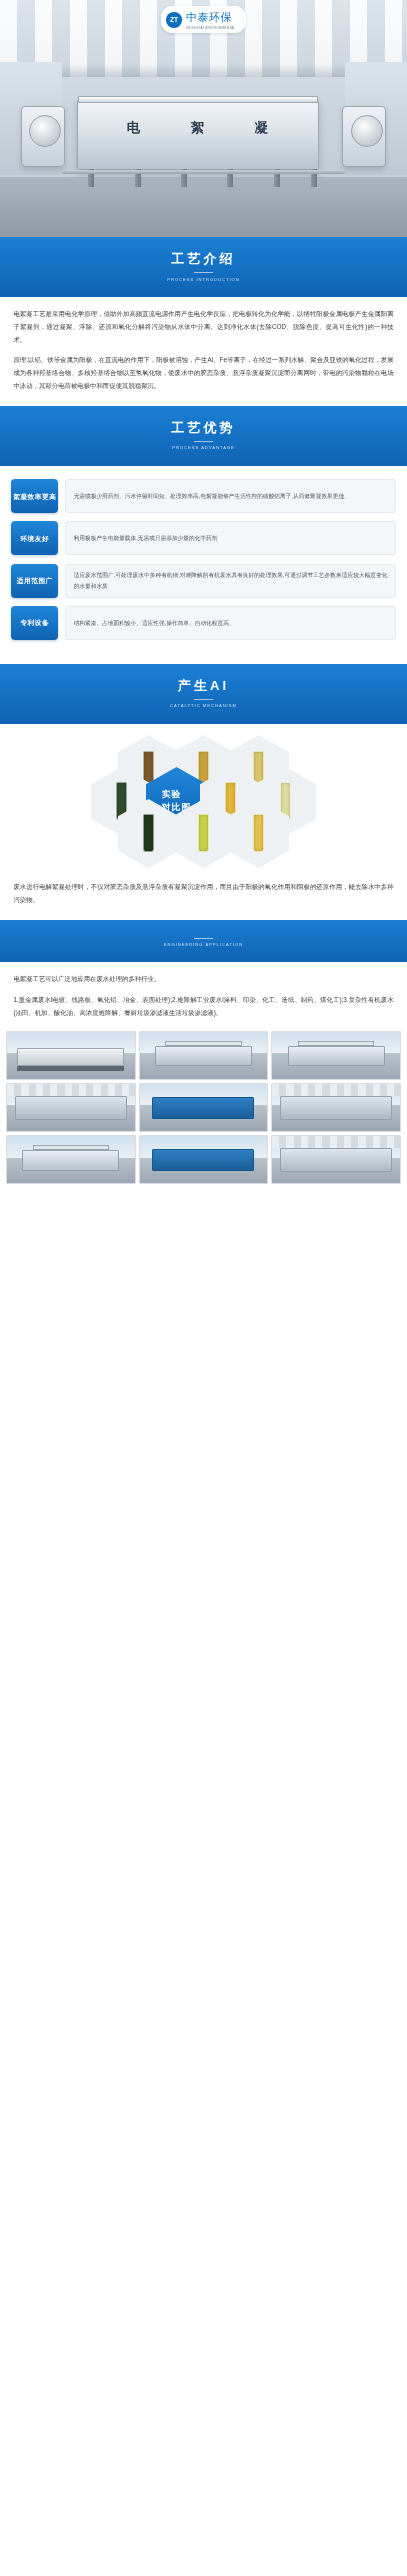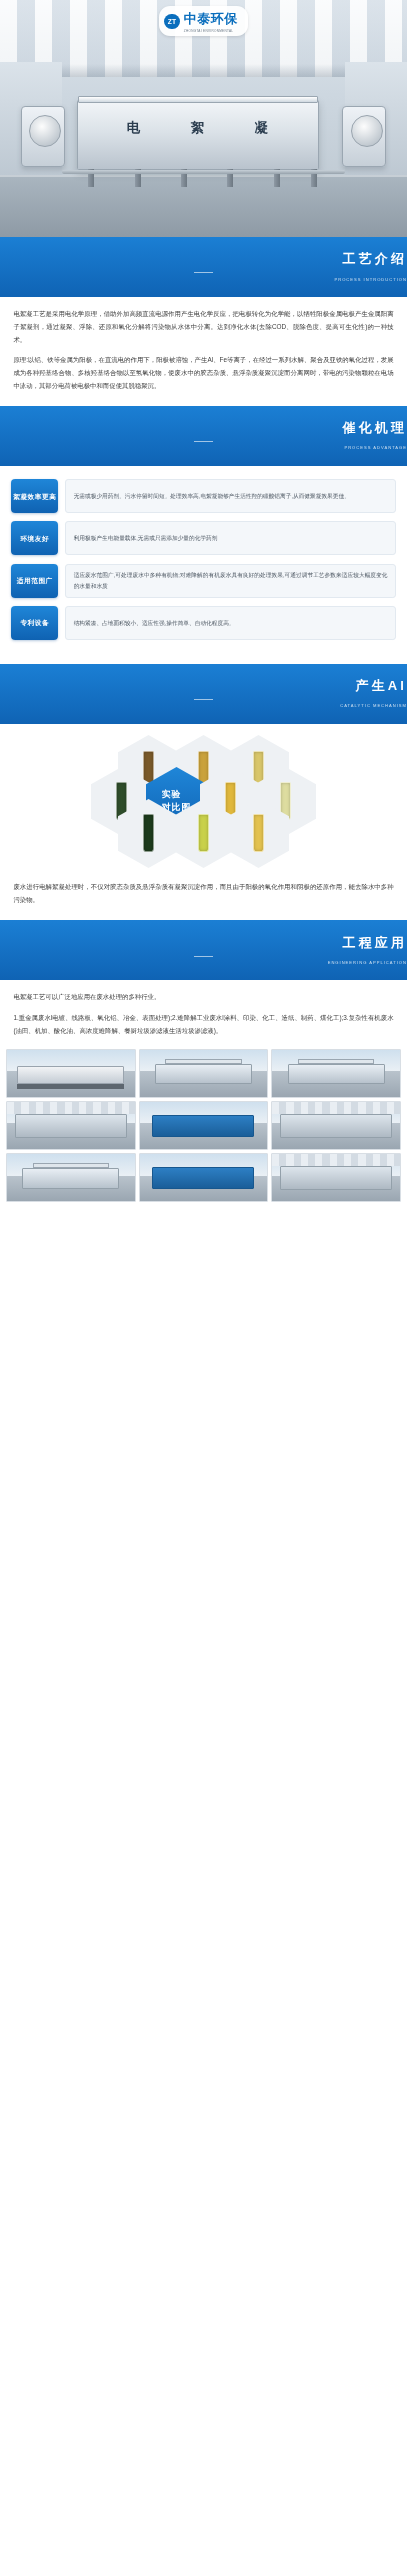--- a/index.html
+++ b/index.html
@@ -103,38 +103,38 @@
     border-radius: 11.3px;
     padding: 3.6px 10.3px 3.6px 5.2px;
     box-shadow: 0 1px 3.1px rgba(0,0,0,0.12);
   }
   .logo-mark {
     width: 15.5px; height: 15.5px; border-radius: 50%;
     background: #0a6ebd;
     display: flex; align-items: center; justify-content: center;
     color: #fff; font-size: 6.7px; font-weight: bold;
   }
-  .logo-cn { font-size: 13px; font-weight: bold; color: #0a6ebd; letter-spacing: 0.5px; }
+  .logo-cn { font-size: 11px; font-weight: normal; color: #0a6ebd; letter-spacing: 0.5px; }
   .logo-en { font-size: 3.1px; color: #6d7b88; letter-spacing: 0.3px; margin-top: 1px; }
 
   .hero-title-wrap {
     position: absolute; top: 34px; left: 0; right: 0; text-align: center;
   }
   .hero-title {
     display: inline-block;
     font-size: 21px; font-weight: bold; letter-spacing: 2.1px;
     color: #ffffff;
     text-shadow: 0 1px 3.1px rgba(0,60,120,0.55), 0 0 1px rgba(0,0,0,0.4);
   }
 
   
   .band {
     background: linear-gradient(180deg,#1b7fd4 0%, #0f63b4 100%);
     padding: 13.4px 0 15.5px;
-    text-align: right;
+    text-align: center;
   }
   .band-title {
     color: #fff; font-size: 13px; font-weight: bold; letter-spacing: 3.1px;
   }
   .band-sub {
     color: rgba(255,255,255,0.78);
     font-size: 4.1px; letter-spacing: 1px; margin-top: 3.1px;
   }
   .band-rule {
     width: 18.5px; height: 1px; background: rgba(255,255,255,0.6);
@@ -297,21 +297,21 @@
     <div class="band-rule"></div>
     <div class="band-sub">PROCESS INTRODUCTION</div>
   </div>
 
   <div class="body-text">
     <p>电絮凝工艺是采用电化学原理，借助外加高频直流电源作用产生电化学反应，把电极转化为化学能，以牺牲阳极金属电极产生金属阳离子絮凝剂，通过凝聚、浮除、还原和氧化分解将污染物从水体中分离。达到净化水体(去除COD、脱除色度、提高可生化性)的一种技术。</p>
     <p>原理:以铝、铁等金属为阳极，在直流电的作用下，阳极被溶蚀，产生Al、Fe等离子，在经过一系列水解、聚合及亚铁的氧化过程，发展成为各种羟基络合物、多核羟基络合物以至氢氧化物，使废水中的胶态杂质、悬浮杂质凝聚沉淀而分离网时，带电的污染物颗粒在电场中泳动，其部分电荷被电极中和而促使其脱稳聚沉。</p>
   </div>
 
   <div class="band">
-    <div class="band-title">催化机理</div>
+    <div class="band-title">工艺优势</div>
     <div class="band-rule"></div>
     <div class="band-sub">PROCESS ADVANTAGE</div>
   </div>
 
   <div class="adv-wrap">
     <div class="adv-row">
       <div class="adv-badge">絮凝效率更高</div>
       <div class="adv-body">无需或极少用药剂。污水停留时间短。处理效率高,电絮凝能够产生活性羟的碳酸铝离子,从而健聚凝效果更佳。</div>
     </div>
     <div class="adv-row">
@@ -391,21 +391,20 @@
           <div class="vial" style="background:#e3c24f"></div>
         </div>
     </div>
   </div>
 
   <div class="body-text">
     <p>废水进行电解絮凝处理时，不仅对胶态杂质及悬浮杂质有凝聚沉淀作用，而且由于阳极的氧化作用和阴极的还原作用，能去除水中多种污染物。</p>
   </div>
 
   <div class="band">
-    <div class="band-title">工程应用</div>
     <div class="band-rule"></div>
     <div class="band-sub">ENGINEERING APPLICATION</div>
   </div>
 
   <div class="app-text">电絮凝工艺可以广泛地应用在废水处理的多种行业。</div>
   <div class="app-list">1.重金属废水l电镀、线路板、氧化铝、冶金、表面处理);2.难降解工业废水l涂料、印染、化工、造纸、制药、煤化工);3.复杂性有机废水(油田、机加、酸化油、高浓度难降解、餐厨垃圾渗滤液生活垃圾渗滤液)。</div>
 
   <div class="gallery">
     <div class="shot truck">
         <div class="sky"></div>

